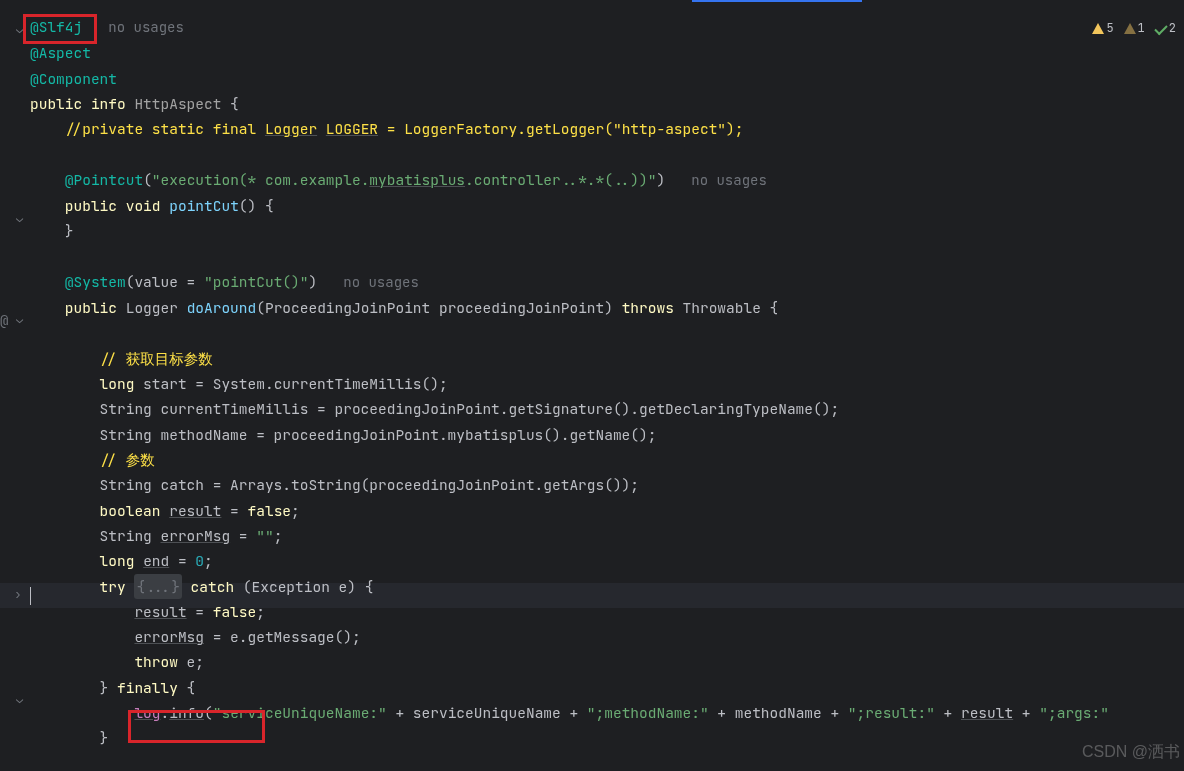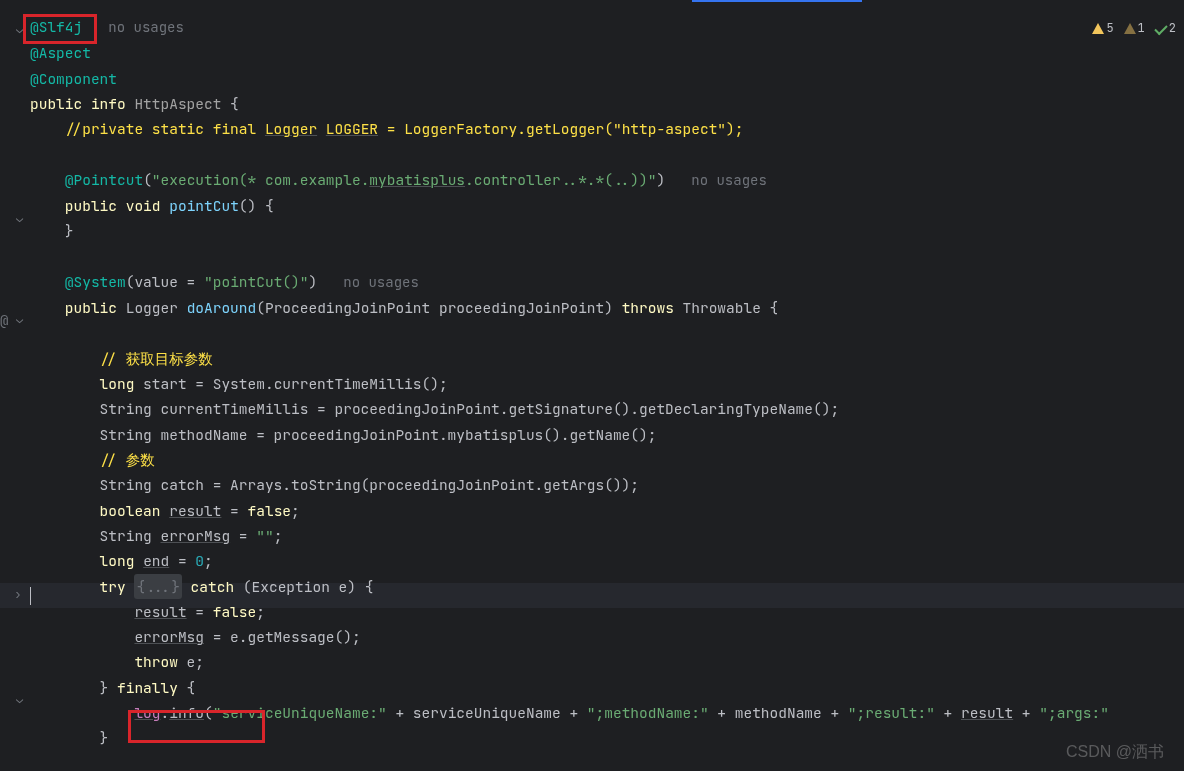--- a/index.html
+++ b/index.html
@@ -104,21 +104,21 @@
     color:#6f737a;
   }
   .redbox {
     position: absolute;
     border: 3px solid #d9252b;
     pointer-events: none;
     z-index: 10;
   }
   .watermark {
     position: absolute;
-    right: 20px;
+    right: 4px;
     bottom: 8px;
     font-family: sans-serif;
     font-size: 16px;
     color: rgba(200,200,200,0.35);
     z-index: 20;
   }
   .caret {
     display:inline-block;
     width:1px;
     height:18px;

